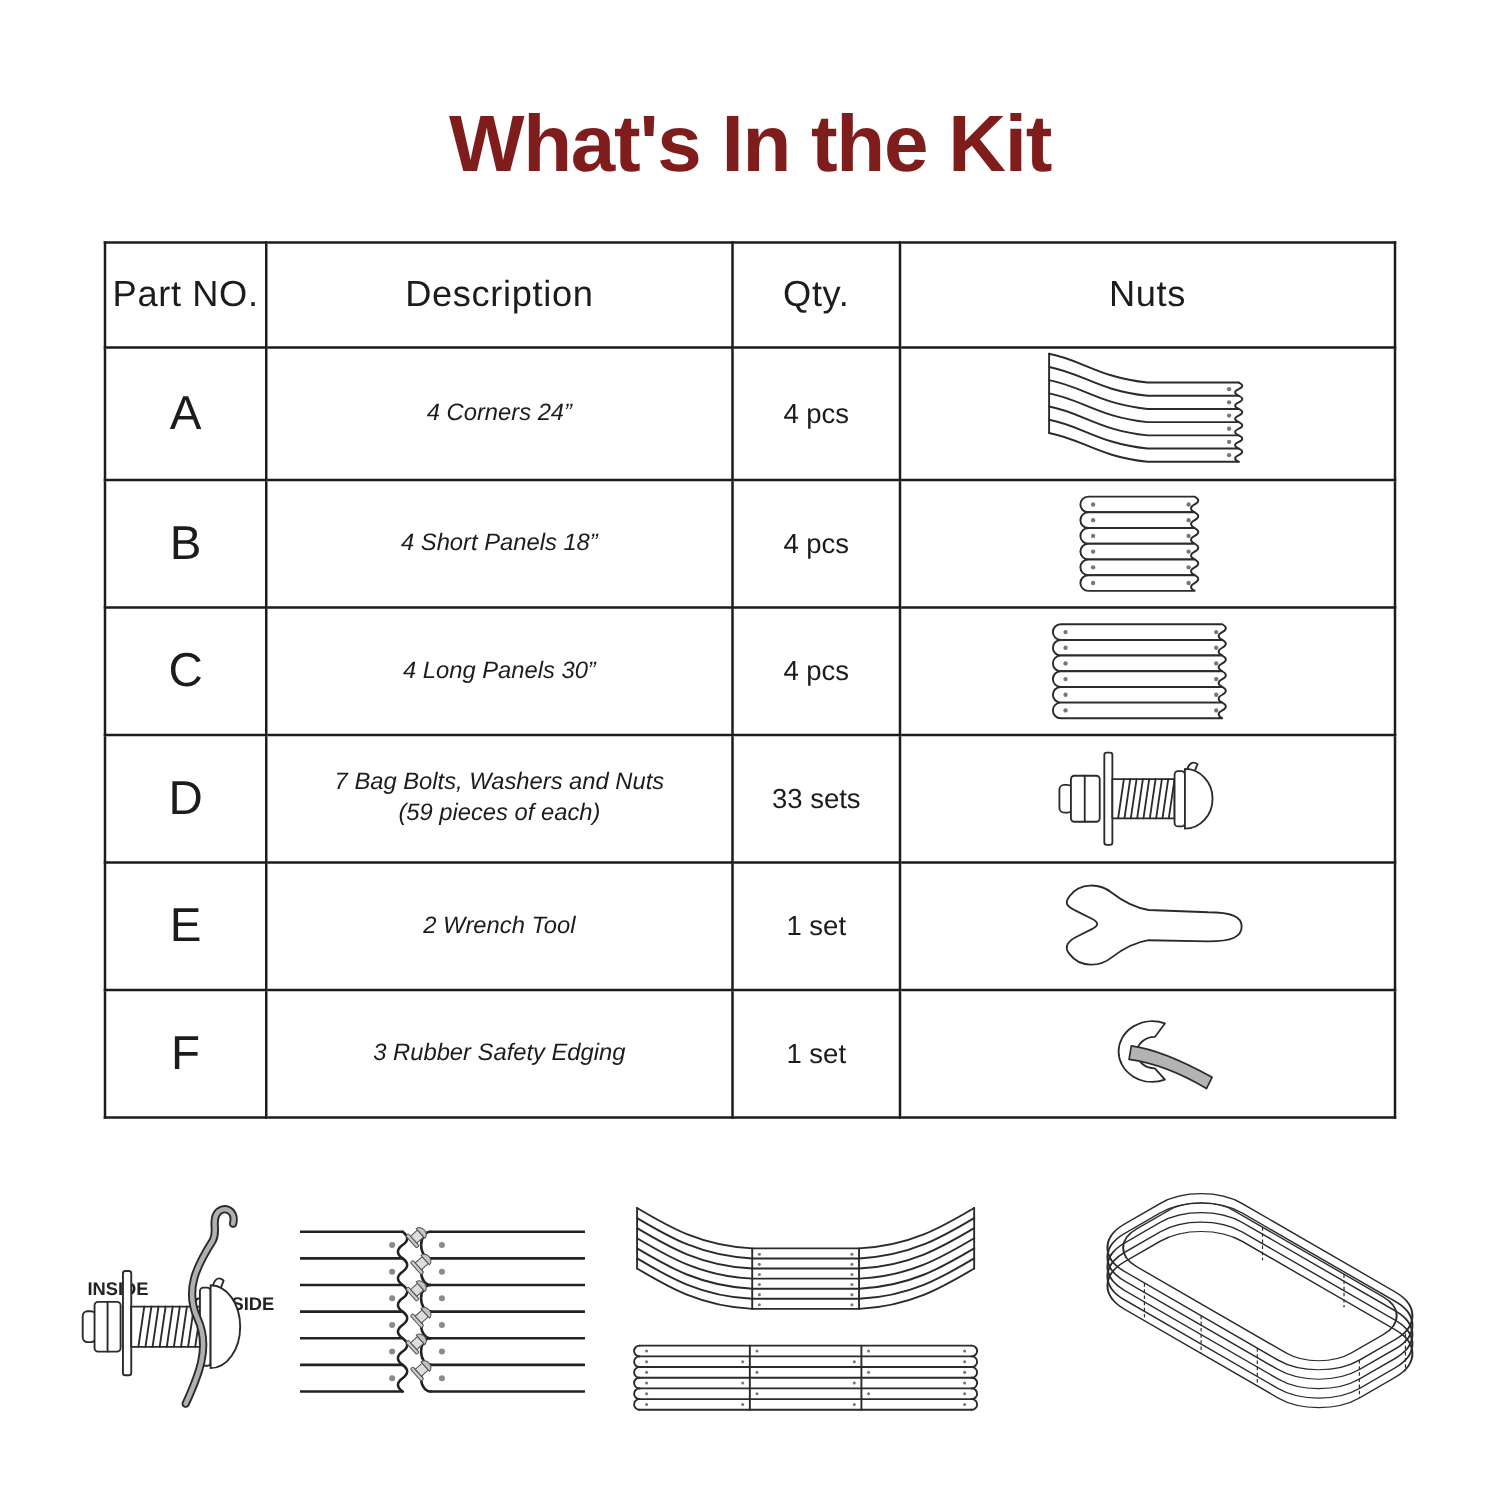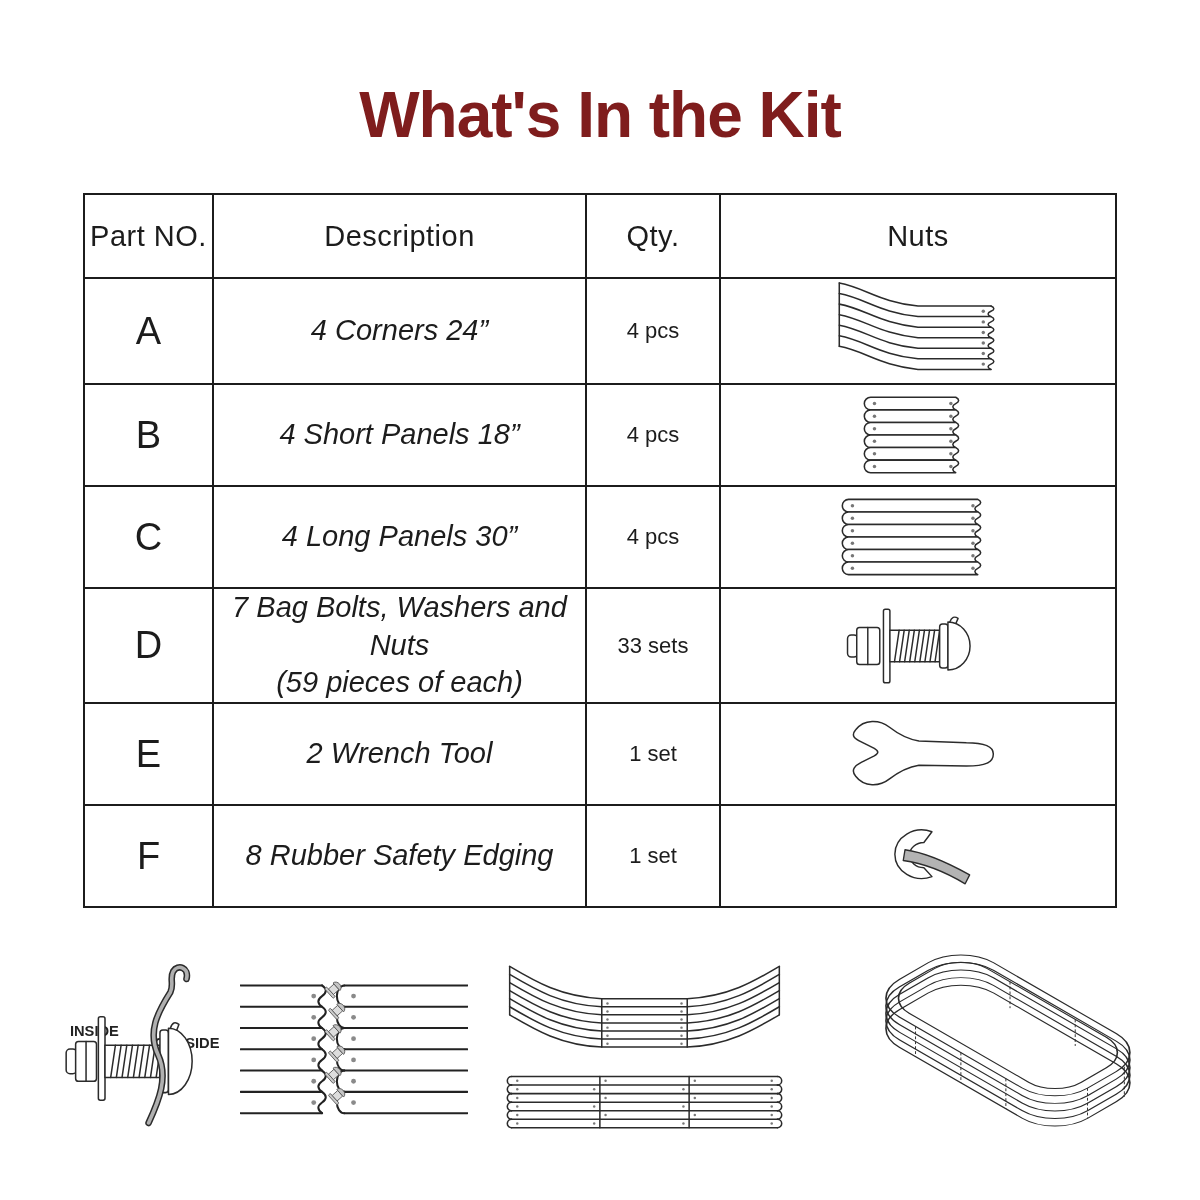--- a/index.html
+++ b/index.html
@@ -8,21 +8,21 @@
     font-size:64px;font-weight:bold;letter-spacing:-1px;color:#7f1d1d;}
   table.kit{position:absolute;left:83px;top:193px;width:1032px;border-collapse:collapse;table-layout:fixed;}
   table.kit td,table.kit th{border:2.5px solid #1c1c1c;text-align:center;vertical-align:middle;padding:0;background:#fff;}
   table.kit th{height:82px;font-size:29px;font-weight:normal;letter-spacing:0.5px;}
   table.kit td{height:100px;}
   .c-part{width:129px;}
   .c-desc{width:373px;}
   .c-qty{width:134px;}
   .c-illus{width:396px;}
   .part-letter{font-size:38px;}
-  .desc{font-size:29px;font-style:italic;line-height:1.3;}
+  .desc{font-size:19px;font-style:italic;line-height:1.3;}
   .qty{font-size:22px;}
   .illus-cell svg{display:block;margin:0 auto;}
   .diagram{position:absolute;}
   .lbl{font-weight:bold;font-size:15.5px;fill:#222;font-family:"Liberation Sans",sans-serif;}
   svg .ln{stroke:#2b2b2b;fill:none;stroke-width:1.6;stroke-linecap:round;}
   svg .shape{stroke:#2b2b2b;fill:#ffffff;stroke-width:1.6;stroke-linejoin:round;}
   svg .hole{fill:#777;stroke:none;}
 </style>
 </head>
 <body>
@@ -180,21 +180,21 @@
     <td class="qty">1 set</td>
     <td class="illus-cell">
           <svg width="186" height="80" viewBox="0 0 200 86">
     <path class="shape" stroke-width="2" d="M33,17 C42,5 59,6 69,14 C78,21 88,27 101,29 L152,31 C173,31 181,35 181,43 C181,52 173,56 152,56 L101,55 C88,57 78,63 69,70 C59,78 42,79 33,67 C27,60 33,55 39,52 L53,45 C58,42 58,40 53,37 L39,30 C33,27 27,24 33,17 Z"></path>
   </svg>
         </td>
   </tr>
       <tr>
     <td class="part-letter">F</td>
     <td class="desc">
-      <div>8 Rubber Safety Edging</div>
+      <div>3 Rubber Safety Edging</div>
 
     </td>
     <td class="qty">1 set</td>
     <td class="illus-cell">
           <svg width="117" height="70" viewBox="0 0 130 78">
     <path class="shape" stroke-width="2" d="M80,12 A30,27 0 1 0 80,62 L71,52 A16,14 0 1 1 71,24 Z"></path>
     <path d="M50,32 C72,35 95,45 122,60 L117,70 C92,55 70,47 48,44 Z" fill="#b3b3b3" stroke="#2b2b2b" stroke-width="1.5" stroke-linejoin="round"></path>
   </svg>
         </td>
   </tr>

